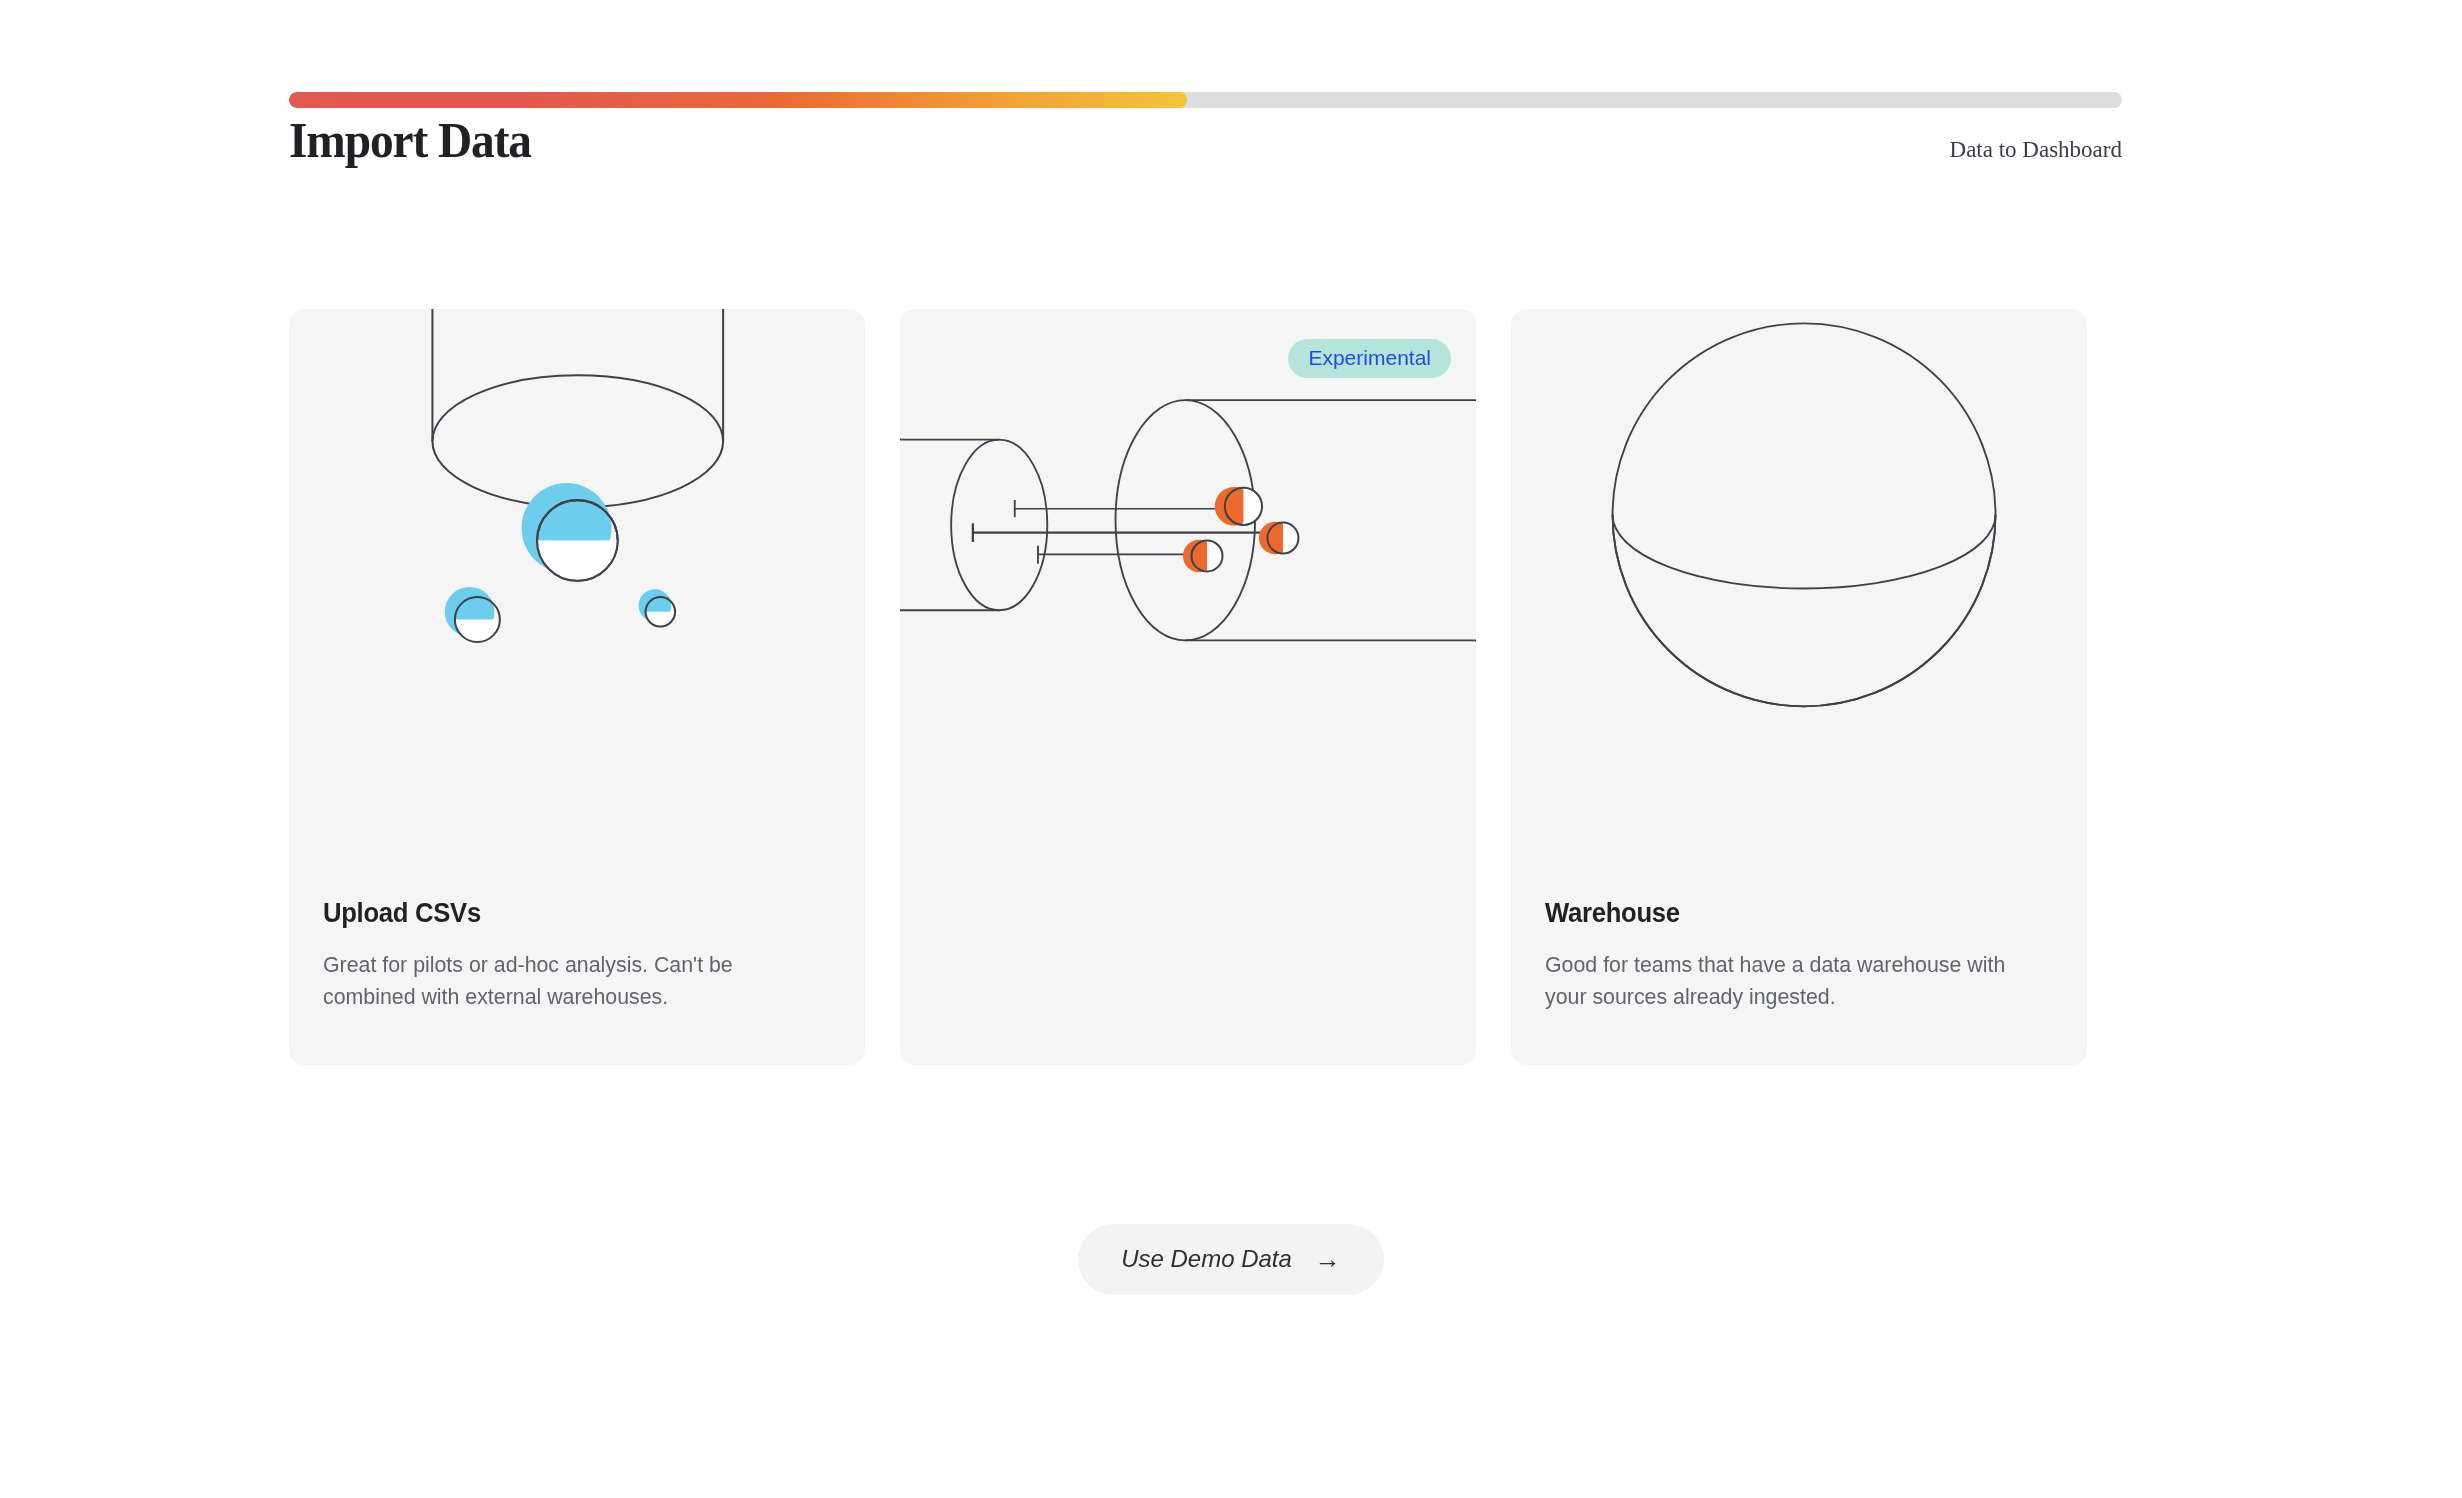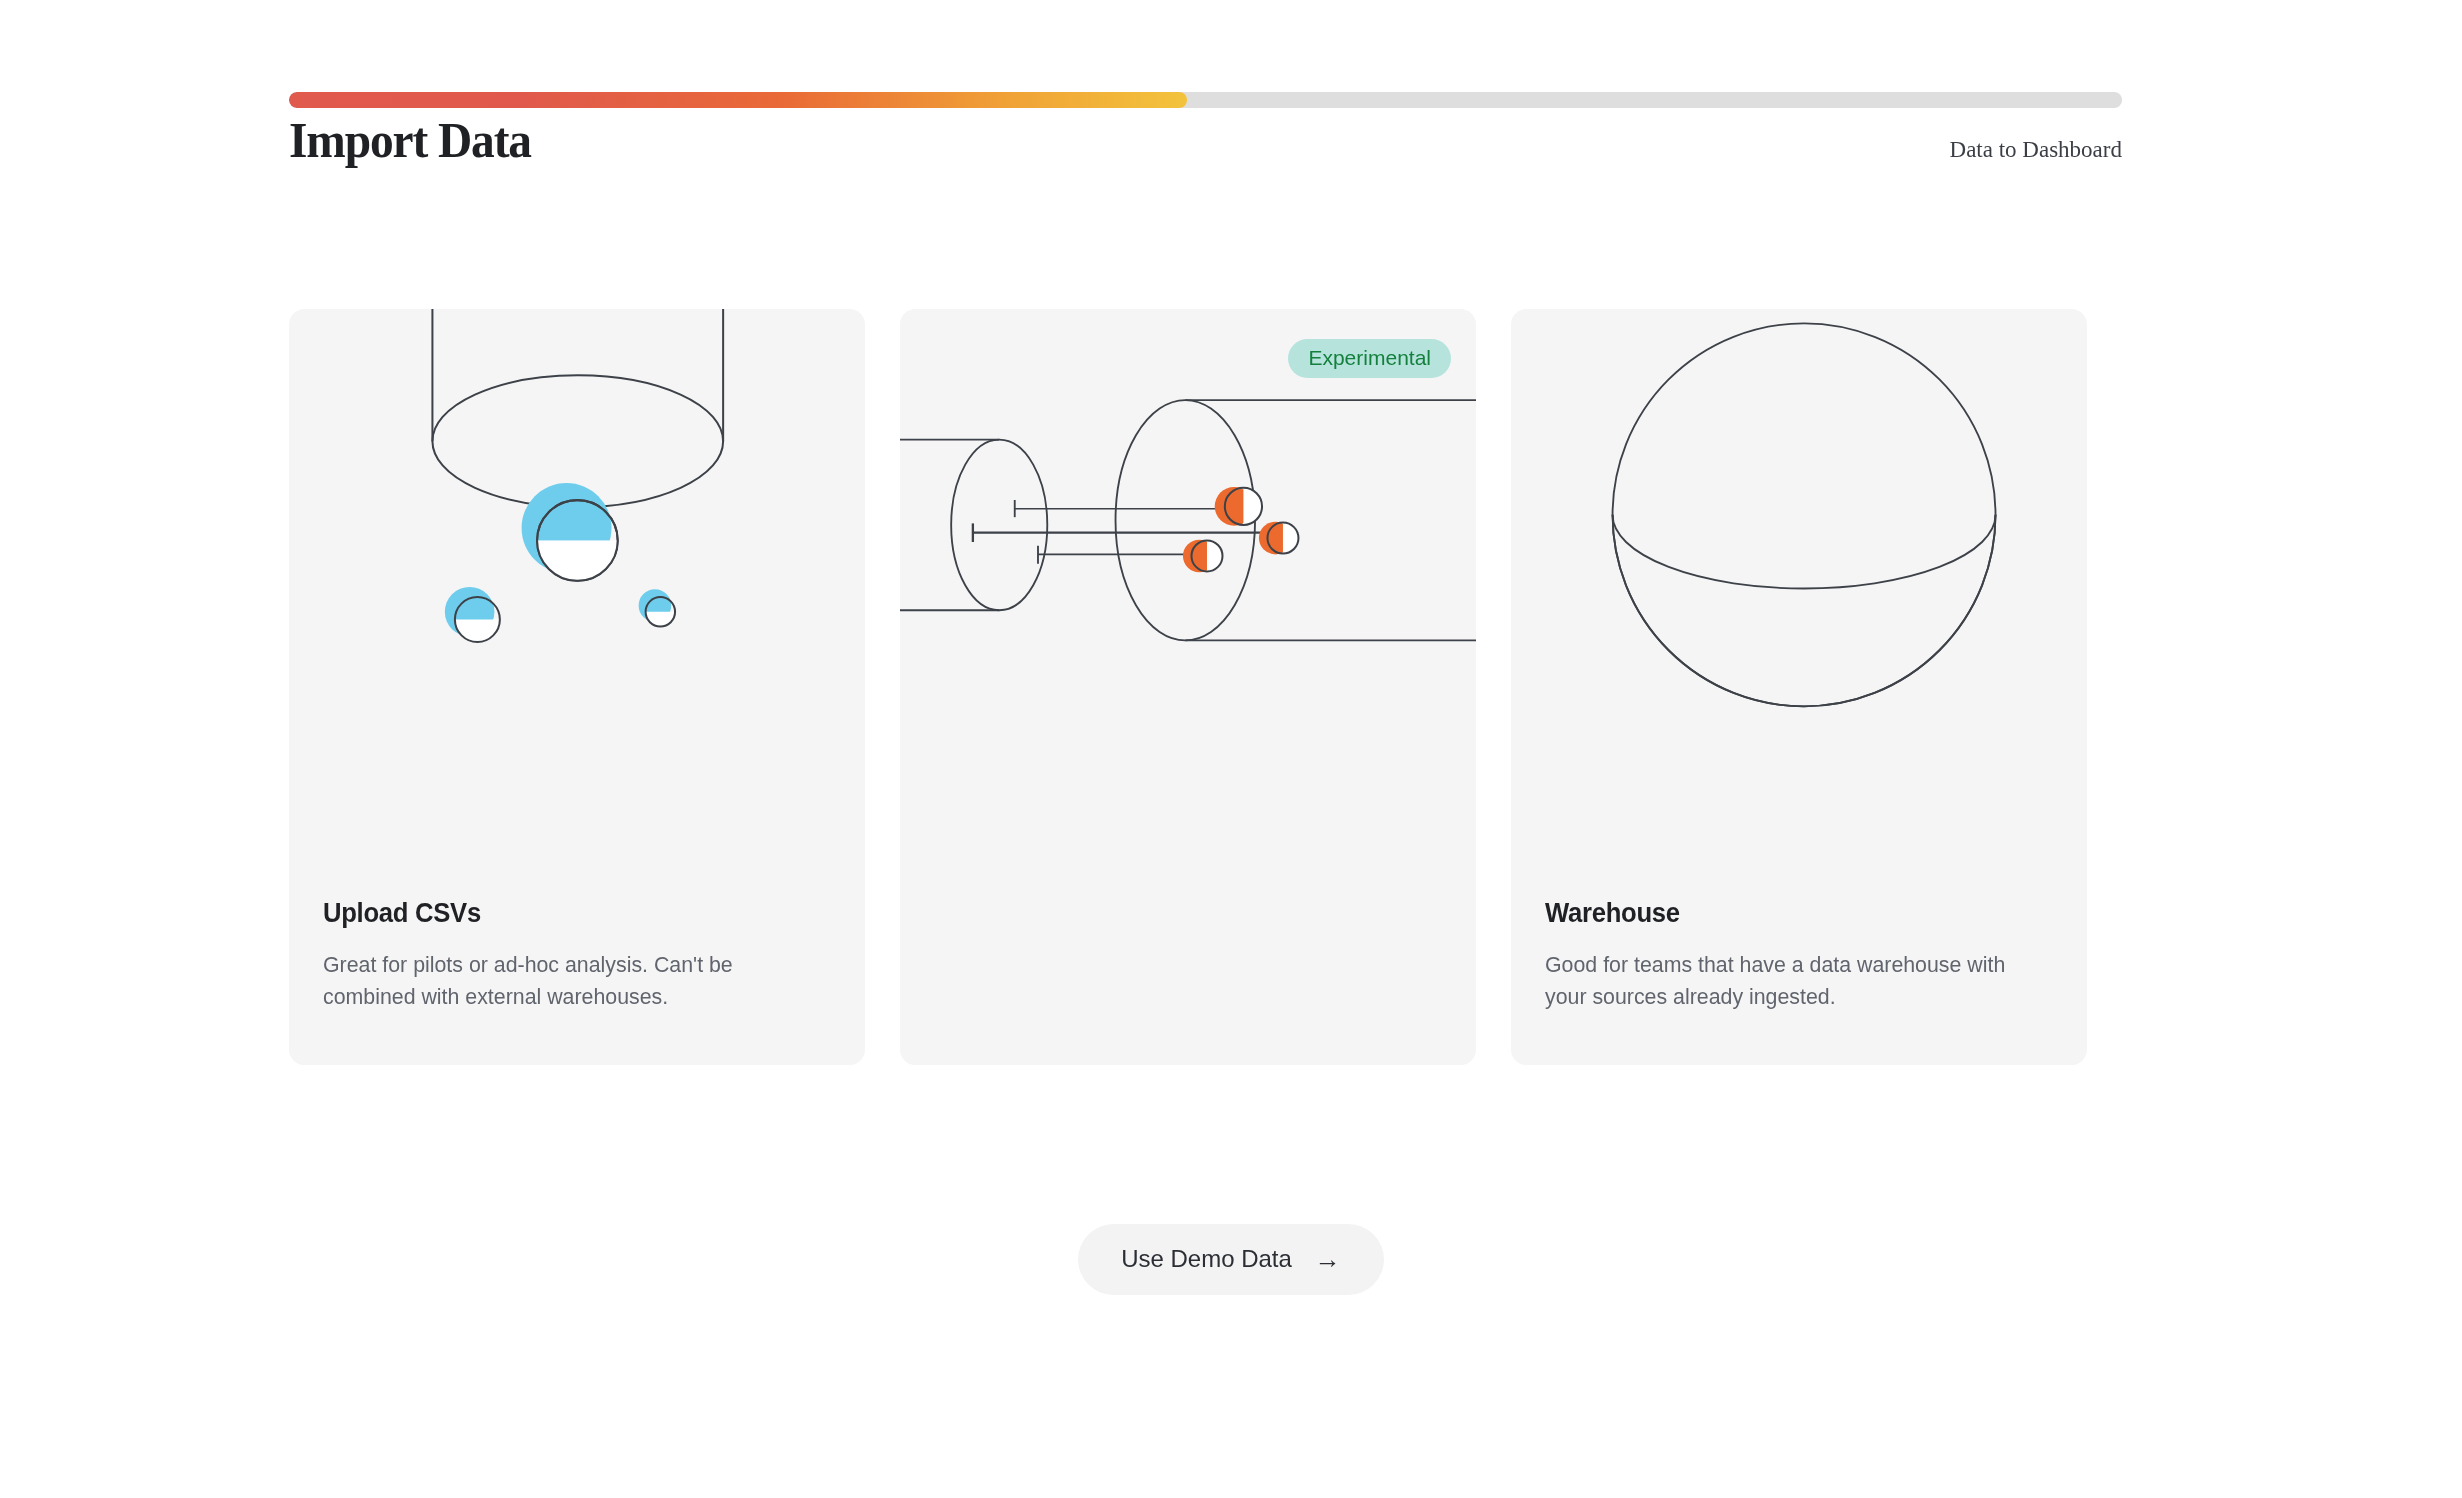--- a/index.html
+++ b/index.html
@@ -100,21 +100,21 @@
     overflow: hidden;
   }
   .card-illustration svg { display: block; }
 
   .badge {
     position: absolute;
     right: 25px;
     top: 29.5px;
     padding: 8.5px 20px 10px;
     background: #b6e4dd;
-    color: #15803d;
+    color: #1d4ed8;
     font-size: 21px;
     border-radius: 775px;
     line-height: 1;
     z-index: 5;
     white-space: nowrap;
   }
 
   .card-body {
     position: absolute;
     left: 34px;
@@ -153,20 +153,21 @@
     gap: 23px;
     background: #f3f3f4;
     border: none;
     border-radius: 775px;
     padding: 22px 43px 23px;
     font-family: "Liberation Sans", sans-serif;
     font-size: 24px;
     color: #2b2e33;
     cursor: pointer;
     line-height: 1;
+    font-style: italic;
   }
   .demo-btn .arrow { font-size: 26px; line-height: 1; display: inline-block; }
 </style>
 </head>
 <body>
 
 <div class="page">
 
   <div class="progress-track">
     <div class="progress-fill" style="width: 49%;"></div>

